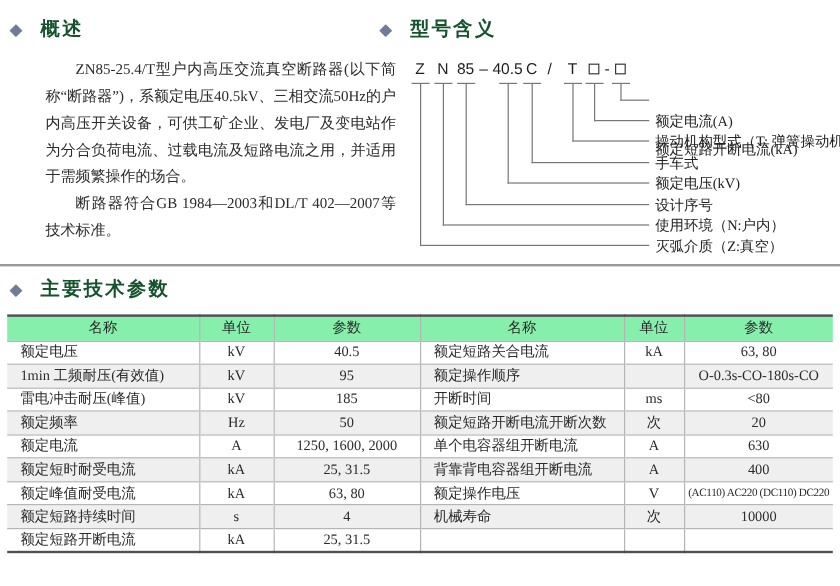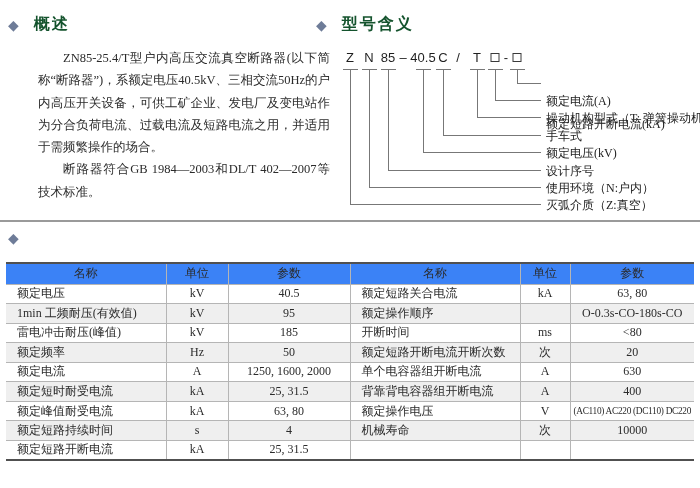--- a/index.html
+++ b/index.html
@@ -25,21 +25,21 @@
                vertical-align:middle; margin-top:-2px; }
   .connector { position:absolute; border-left:1px solid #777; border-bottom:1px solid #777; }
   .cap { position:absolute; top:69px; width:15px; height:1px; border-top:1px solid #777; }
   .model-label { position:absolute; left:546px; font-size:12px; color:#222; white-space:nowrap; }
 
   .divider { position:absolute; left:0; top:220px; width:700px; height:0; border-top:2px solid #9a9a9a; }
 
   table.params { position:absolute; left:6px; top:262px; width:688px; height:199px;
                  border-collapse:collapse; table-layout:fixed; font-size:12px;
                  border-top:2px solid #505050; border-bottom:2px solid #505050; color:#2b2b2b; }
-  .params th { background:#3b82f6; font-weight:normal; height:21px;
+  .params th { background:#86efac; font-weight:normal; height:21px;
                border-bottom:1px solid #b5b5b5; text-align:center;margin-top:36px; }
   .params td { text-align:center; padding:0 3px; border-top:1px solid #b5b5b5;
                height:19px; overflow:hidden; white-space:nowrap; }
   .params th + th, .params td + td { border-left:1px solid #b5b5b5; }
   .params tbody tr:nth-child(even) td { background:#efefef; }
   .params td.cname { text-align:left; padding-left:11px; }
   .params tbody tr:nth-child(7) td:nth-child(6) { font-size:9.3px; letter-spacing:-0.3px; padding:0 1px; }
 
   .note { position:absolute; left:36px; top:470px; font-size:12px; color:#2b2b2b; }
 </style>
@@ -96,20 +96,21 @@
       <div class="model-label" style="top: 180px;">使用环境（N:户内）</div>
       <div class="cap" style="left: 343px;"></div>
       <div class="connector" style="left: 350px; top: 70px; width: 191px; height: 135px;"></div>
       <div class="model-label" style="top: 197px;">灭弧介质（Z:真空）</div>
     </div>
 
   <div class="divider"></div>
 
   <div class="sec-head" style="left:8px; top:231px;">
     <span class="diamond">◆</span>
+    <span class="sec-title">主要技术参数</span>
   </div>
 
   <table class="params">
     <colgroup>
       <col style="width:160px">
         <col style="width:62px">
         <col style="width:122px">
       <col style="width:170px">
         <col style="width:50px">
         <col style="width:124px">

